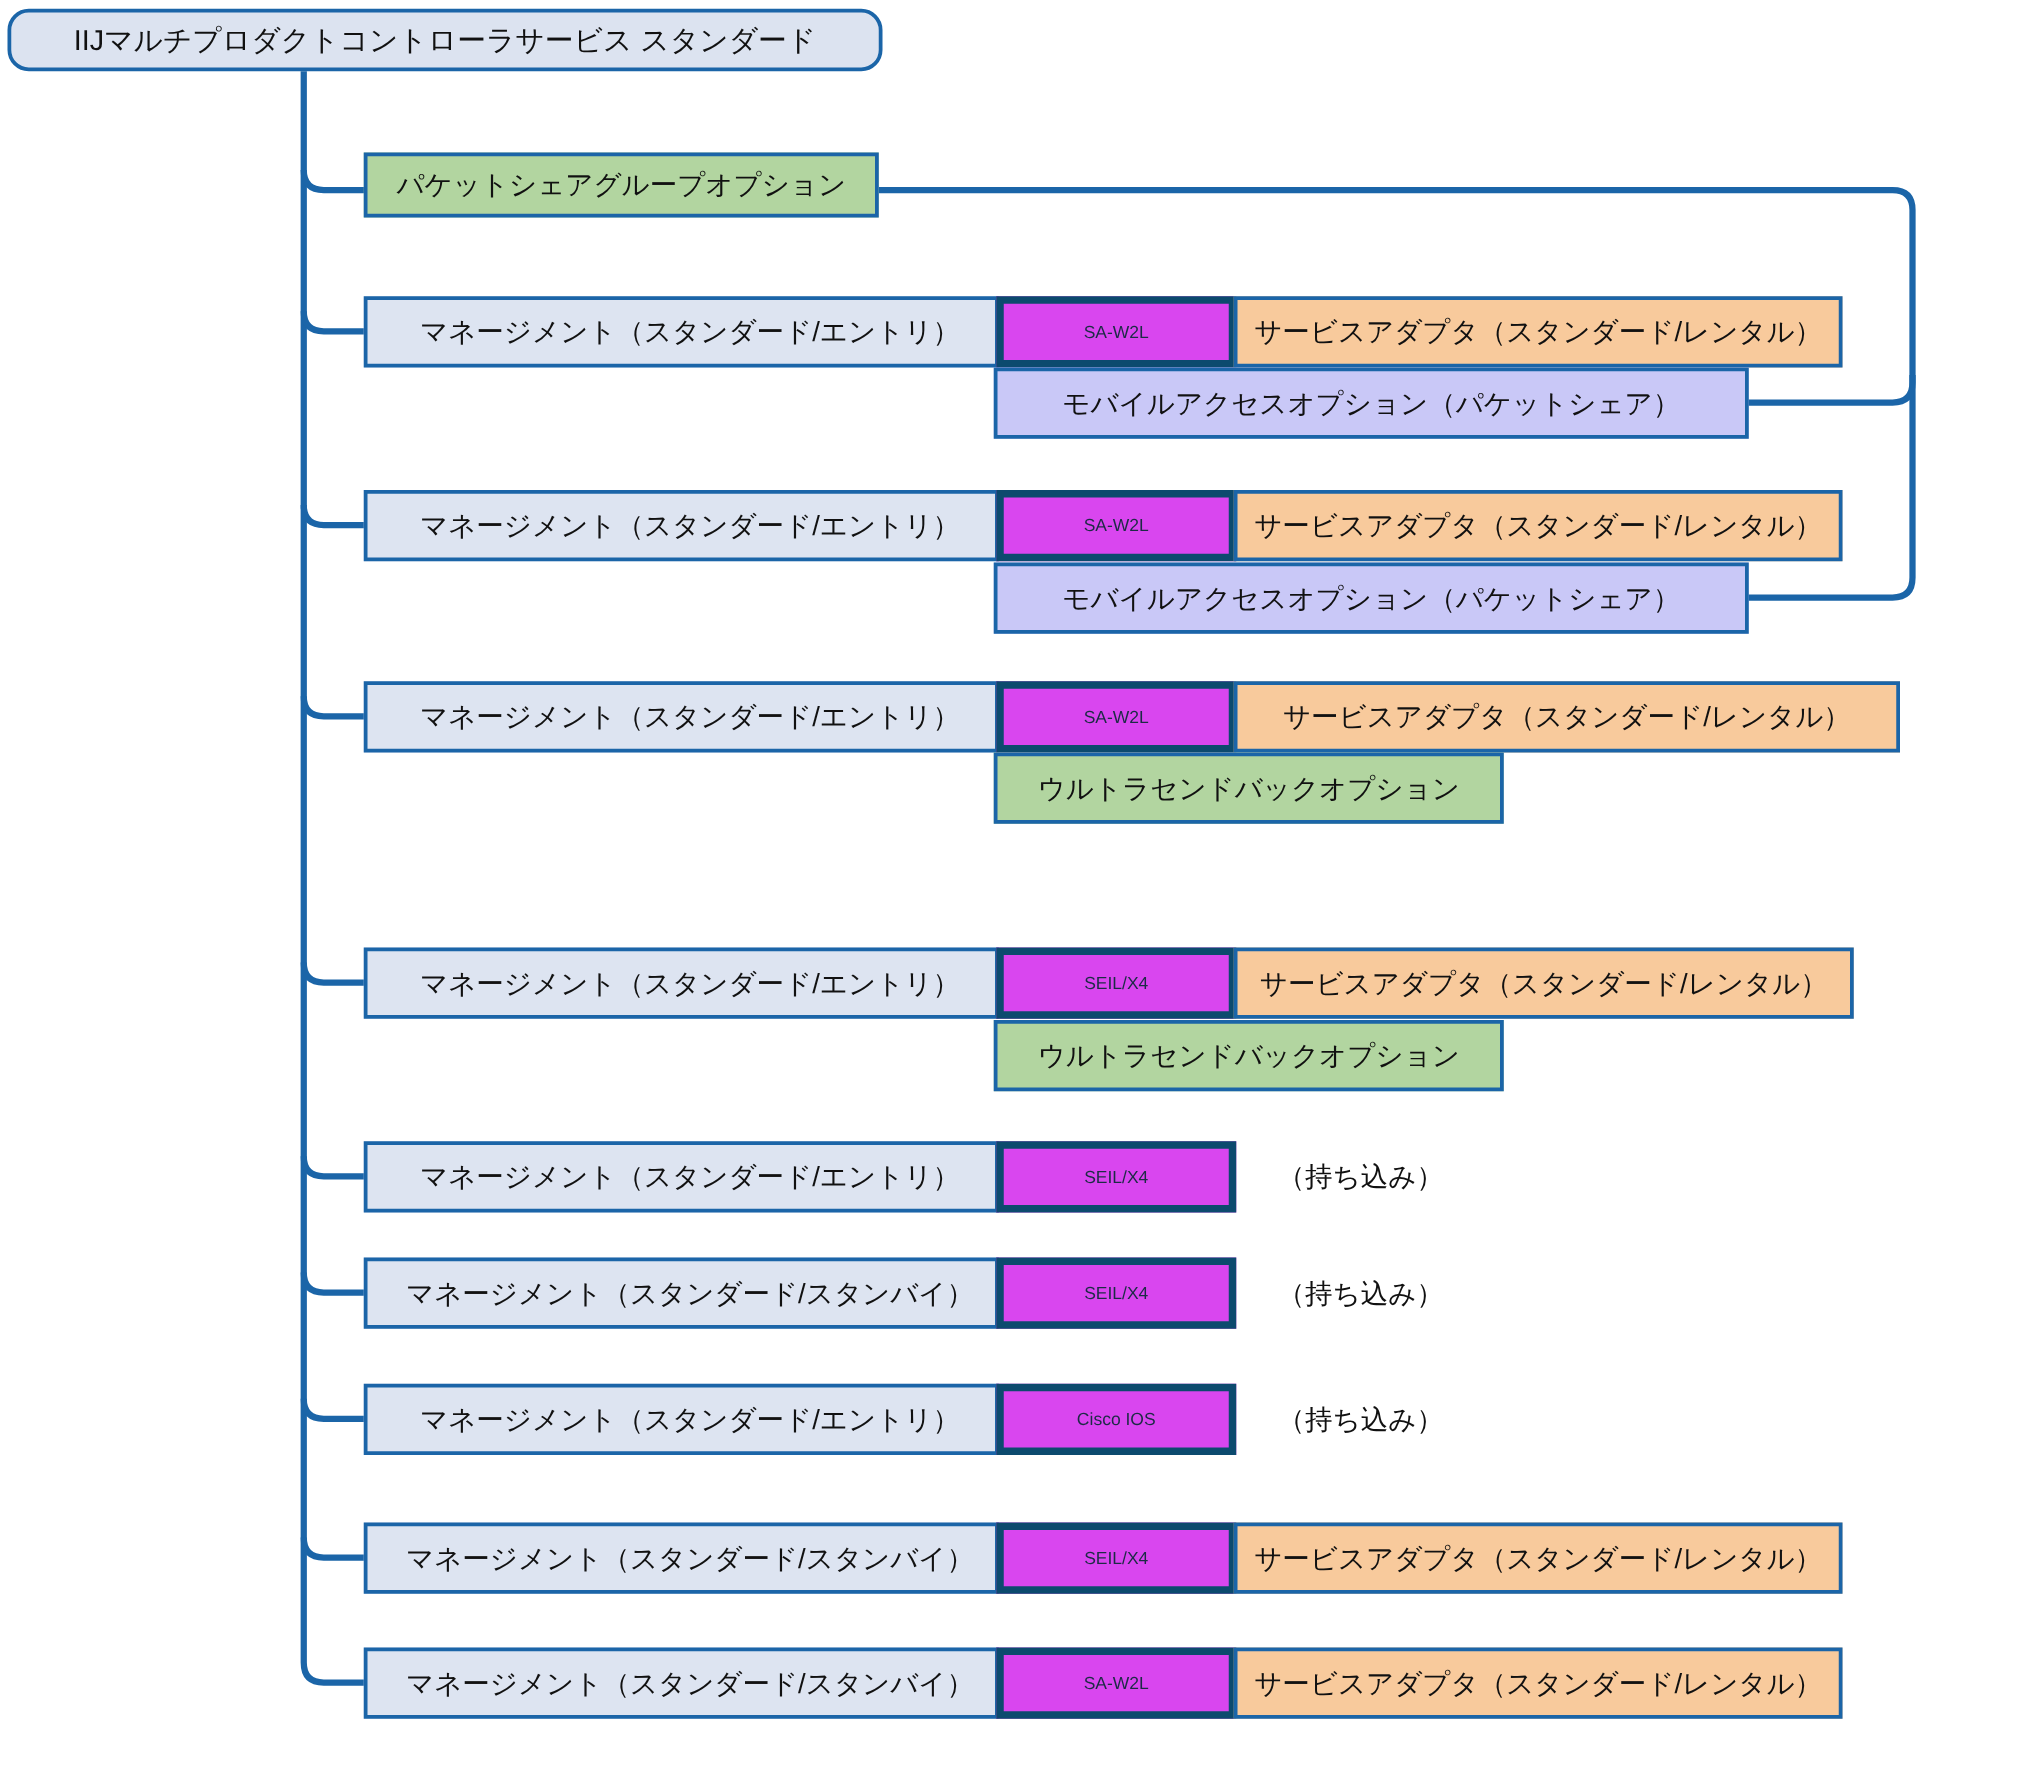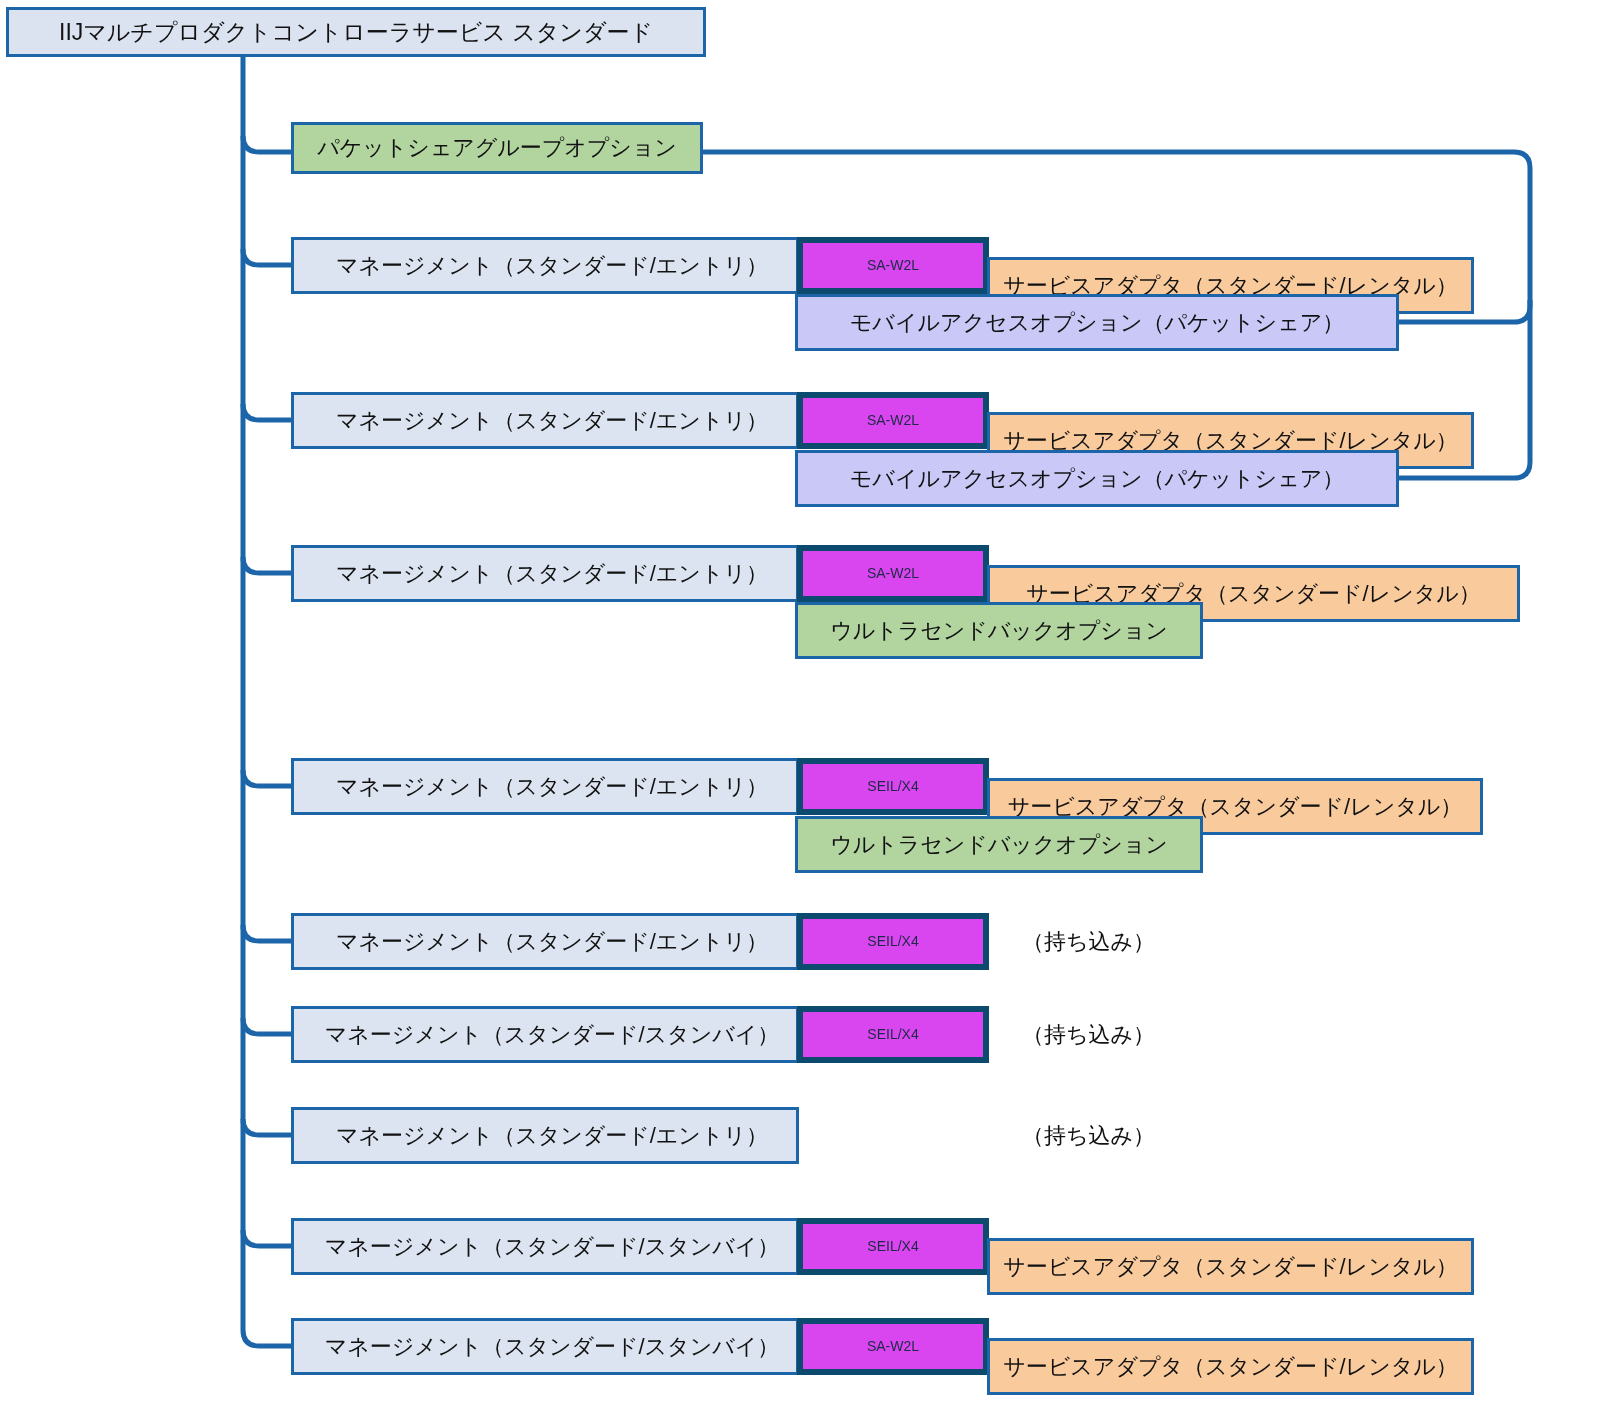--- a/index.html
+++ b/index.html
@@ -45,21 +45,20 @@
   .n-device {
     background: #d946ef;
     border: 6px solid #0c4a6e;
     font-size: 14px;
     color: #1c2b45;
   }
   .n-adapter {
     background: #f8ca9c;
     border: 3px solid #1b65a8;
     font-size: 22px;
-    margin-top: 20px;
   }
   .n-green {
     background: #b2d5a0;
     border: 3px solid #1b65a8;
     font-size: 22px;
   }
   .n-purple {
     background: #c9c8f7;
     border: 3px solid #1b65a8;
     font-size: 22px;
@@ -111,21 +110,21 @@
 
       <path class="cpath" d="M243,1119 Q243,1135 259,1135 L293,1135"></path>
 
       <path class="cpath" d="M243,1230 Q243,1246 259,1246 L293,1246"></path>
 
       <path class="cpath" d="M703,152 L1514,152 Q1530,152 1530,168 L1530,306 Q1530,322 1514,322 L1398,322"></path>
       <path class="cpath" d="M1530,300 L1530,462 Q1530,478 1514,478 L1398,478"></path>
     </svg>
   </div>
 
-  <div class="node n-root" style="left:6px; top:7px; width:700px; height:50px;">IIJマルチプロダクトコントローラサービス スタンダード</div>
+  <div class="node n-root" style="left:6px; top:7px; width:700px; height:50px;border-radius:17px;">IIJマルチプロダクトコントローラサービス スタンダード</div>
 
   <div class="node n-green" style="left:291px; top:122px; width:412px; height:52px;">パケットシェアグループオプション</div>
 
   <div class="node n-mgmt" style="left:291px; top:237px; width:508px; height:57px;">マネージメント（スタンダード/エントリ）</div>
   <div class="node n-device" style="left:797px; top:237px; width:192px; height:57px;">SA-W2L</div>
   <div class="node n-adapter" style="left:987px; top:237px; width:487px; height:57px;">サービスアダプタ（スタンダード/レンタル）</div>
   <div class="node n-purple" style="left:795px; top:294px; width:604px; height:57px;">モバイルアクセスオプション（パケットシェア）</div>
 
   <div class="node n-mgmt" style="left:291px; top:392px; width:508px; height:57px;">マネージメント（スタンダード/エントリ）</div>
   <div class="node n-device" style="left:797px; top:392px; width:192px; height:57px;">SA-W2L</div>
@@ -144,20 +143,21 @@
 
   <div class="node n-mgmt" style="left:291px; top:913px; width:508px; height:57px;">マネージメント（スタンダード/エントリ）</div>
   <div class="node n-device" style="left:797px; top:913px; width:192px; height:57px;">SEIL/X4</div>
   <div class="node n-plain" style="left:1022px; top:913px; width:200px; height:57px;">（持ち込み）</div>
 
   <div class="node n-mgmt" style="left:291px; top:1006px; width:508px; height:57px;">マネージメント（スタンダード/スタンバイ）</div>
   <div class="node n-device" style="left:797px; top:1006px; width:192px; height:57px;">SEIL/X4</div>
   <div class="node n-plain" style="left:1022px; top:1006px; width:200px; height:57px;">（持ち込み）</div>
 
   <div class="node n-mgmt" style="left:291px; top:1107px; width:508px; height:57px;">マネージメント（スタンダード/エントリ）</div>
+  <div class="node n-device" style="left:797px; top:1107px; width:192px; height:57px;">Cisco IOS</div>
   <div class="node n-plain" style="left:1022px; top:1107px; width:200px; height:57px;">（持ち込み）</div>
 
   <div class="node n-mgmt" style="left:291px; top:1218px; width:508px; height:57px;">マネージメント（スタンダード/スタンバイ）</div>
   <div class="node n-device" style="left:797px; top:1218px; width:192px; height:57px;">SEIL/X4</div>
   <div class="node n-adapter" style="left:987px; top:1218px; width:487px; height:57px;">サービスアダプタ（スタンダード/レンタル）</div>
 
   <div class="node n-mgmt" style="left:291px; top:1318px; width:508px; height:57px;">マネージメント（スタンダード/スタンバイ）</div>
   <div class="node n-device" style="left:797px; top:1318px; width:192px; height:57px;">SA-W2L</div>
   <div class="node n-adapter" style="left:987px; top:1318px; width:487px; height:57px;">サービスアダプタ（スタンダード/レンタル）</div>
 

